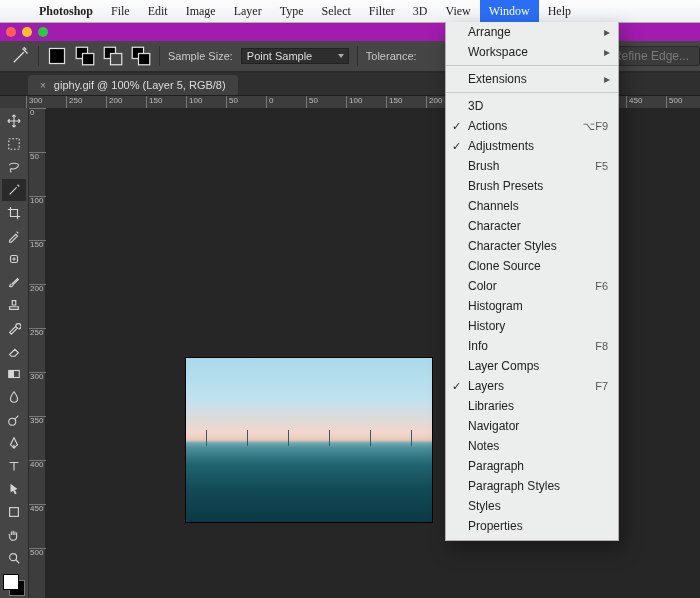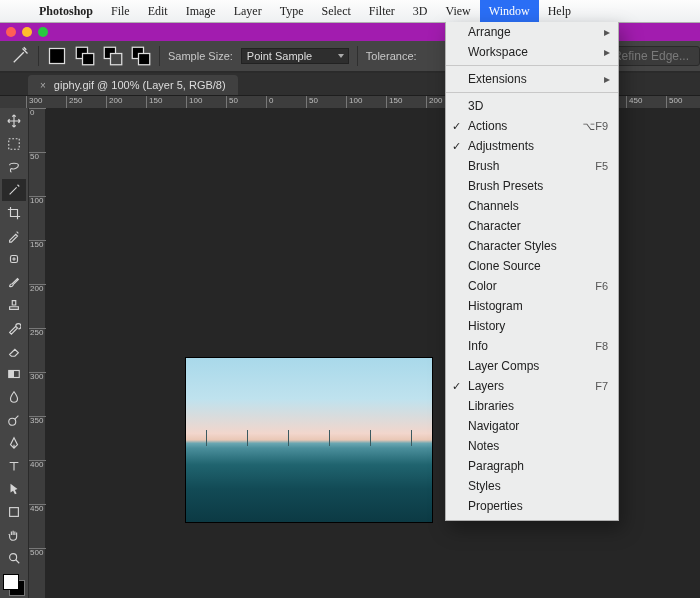--- a/index.html
+++ b/index.html
@@ -439,16 +439,17 @@
     <div class="mi"><span>Color</span><span class="sc">F6</span></div>
     <div class="mi"><span>Histogram</span></div>
     <div class="mi"><span>History</span></div>
     <div class="mi"><span>Info</span><span class="sc">F8</span></div>
     <div class="mi"><span>Layer Comps</span></div>
     <div class="mi"><span class="chk">✓</span><span>Layers</span><span class="sc">F7</span></div>
     <div class="mi"><span>Libraries</span></div>
     <div class="mi"><span>Navigator</span></div>
     <div class="mi"><span>Notes</span></div>
     <div class="mi"><span>Paragraph</span></div>
+    <div class="mi"><span>Paragraph Styles</span></div>
     <div class="mi"><span>Styles</span></div>
     <div class="mi"><span>Properties</span></div>
     <div class="mi"></div>
   </div>
 
 </body></html>

